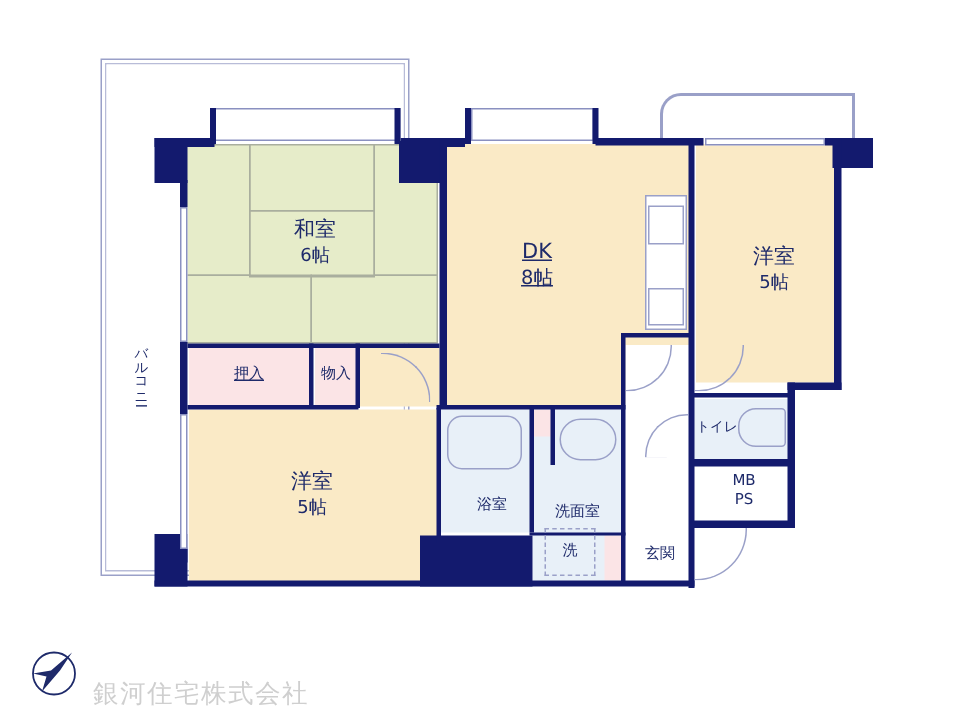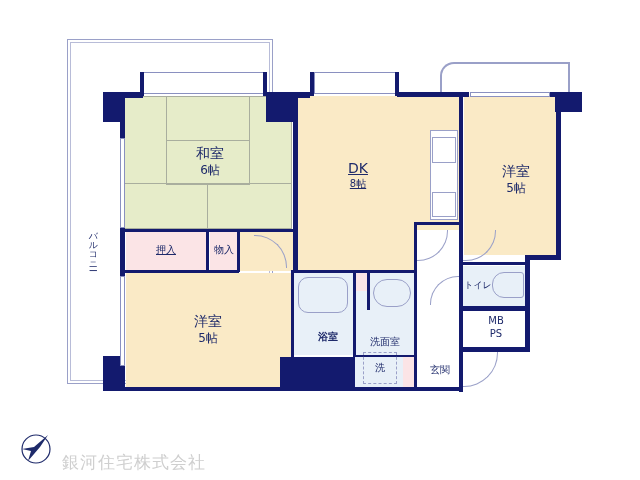--- a/index.html
+++ b/index.html
@@ -102,33 +102,33 @@
 <div class="abs" style="left:430px;top:276px;width:28px;height:28px;border:1px solid #9aa0c8;border-right:none;border-bottom:none;border-radius:28px 0 0 0;"></div>
 <div class="abs" style="left:254px;top:235px;width:32px;height:32px;border:1px solid #9aa0c8;border-left:none;border-bottom:none;border-radius:0 32px 0 0;"></div>
 <div class="abs" style="left:463px;top:352px;width:34px;height:34px;border:1px solid #9aa0c8;border-left:none;border-top:none;border-radius:0 0 34px 0;"></div>
 
 <div class="label" style="left:180px;top:145px;width:60px;font-size:14px;">
   <div>和室</div>
   <div style="font-size:12px;">6帖</div>
 </div>
 <div class="label" style="left:328px;top:160px;width:60px;font-size:14px;text-decoration:underline;">
   <div>DK</div>
-  <div style="font-size:10px;">8帖</div>
+  <div style="font-size:13px;">8帖</div>
 </div>
 <div class="label" style="left:486px;top:163px;width:60px;font-size:14px;">
   <div>洋室</div>
   <div style="font-size:12px;">5帖</div>
 </div>
 <div class="label" style="left:178px;top:313px;width:60px;font-size:14px;">
   <div>洋室</div>
   <div style="font-size:12px;">5帖</div>
 </div>
 <div class="label" style="left:150px;top:244px;width:32px;font-size:10px;text-decoration:underline;">押入</div>
 <div class="label" style="left:208px;top:244px;width:32px;font-size:10px;">物入</div>
-<div class="label" style="left:312px;top:331px;width:32px;font-size:10px;font-weight:bold;">浴室</div>
+<div class="label" style="left:312px;top:331px;width:32px;font-size:10px;">浴室</div>
 <div class="label" style="left:360px;top:336px;width:50px;font-size:10px;">洗面室</div>
 <div class="label" style="left:370px;top:362px;width:20px;font-size:10px;">洗</div>
 <div class="label" style="left:462px;top:280px;width:32px;font-size:9px;">トイレ</div>
 <div class="label" style="left:476px;top:315px;width:40px;font-size:10px;">
   <div>MB</div>
   <div>PS</div>
 </div>
 <div class="label" style="left:424px;top:364px;width:32px;font-size:10px;">玄関</div>
 
 <div class="abs" style="left:18px;top:431px;width:32px;height:32px;">

